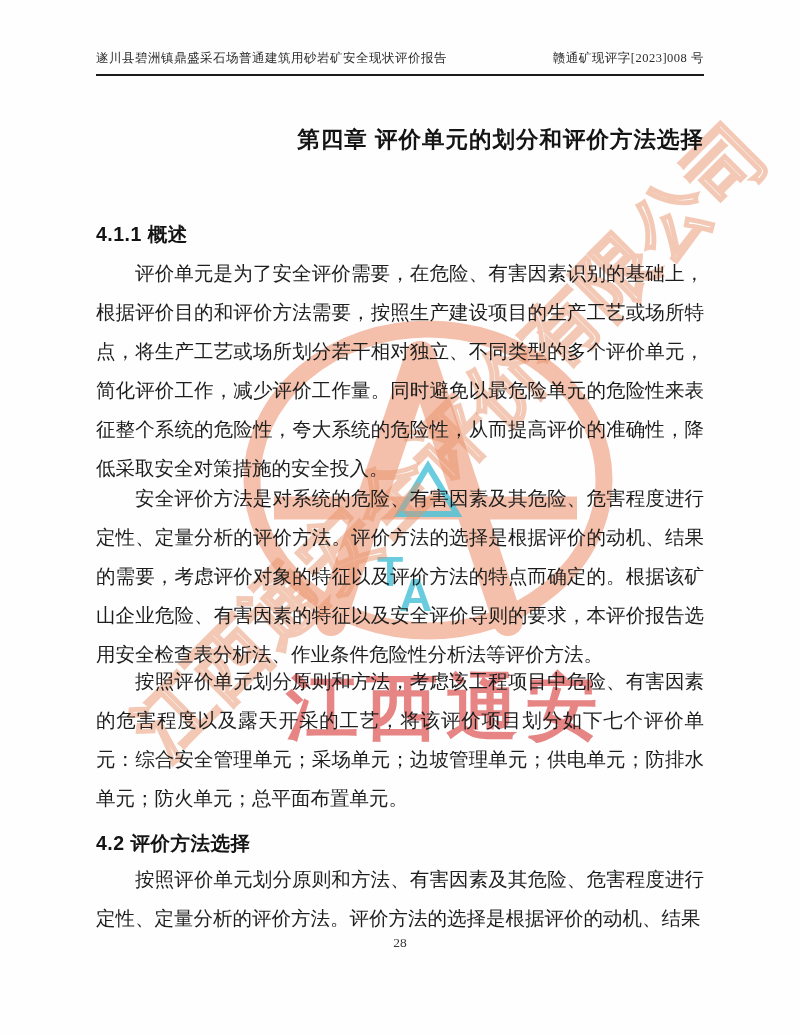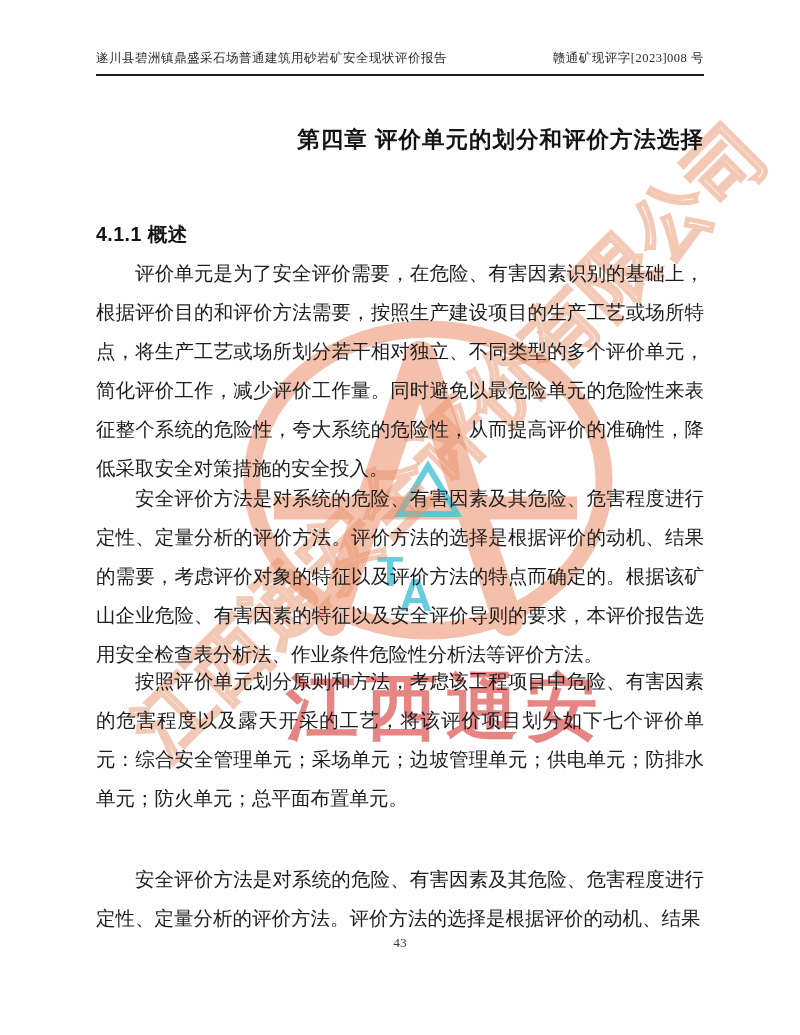--- a/index.html
+++ b/index.html
@@ -106,19 +106,20 @@
 
     <div class="h2" id="h411">4.1.1 概述</div>
 
     <div class="para" id="p1">评价单元是为了安全评价需要，在危险、有害因素识别的基础上，根据评价目的和评价方法需要，按照生产建设项目的生产工艺或场所特点，将生产工艺或场所划分若干相对独立、不同类型的多个评价单元，简化评价工作，减少评价工作量。同时避免以最危险单元的危险性来表征整个系统的危险性，夸大系统的危险性，从而提高评价的准确性，降低采取安全对策措施的安全投入。</div>
 
     <div class="para" id="p2">安全评价方法是对系统的危险、有害因素及其危险、危害程度进行定性、定量分析的评价方法。评价方法的选择是根据评价的动机、结果的需要，考虑评价对象的特征以及评价方法的特点而确定的。根据该矿山企业危险、有害因素的特征以及安全评价导则的要求，本评价报告选用安全检查表分析法、作业条件危险性分析法等评价方法。</div>
 
 
     <div class="para" id="p3">按照评价单元划分原则和方法，考虑该工程项目中危险、有害因素的危害程度以及露天开采的工艺，将该评价项目划分如下七个评价单元：综合安全管理单元；采场单元；边坡管理单元；供电单元；防排水单元；防火单元；总平面布置单元。</div>
 
+    <div class="h2" id="h42">4.2 评价方法选择</div>
 
-    <div class="para" id="p4">安全评价方法是对系统的危险、有害因素及其危险、危害程度进行定性、定量分析的评价方法。评价方法的选择是根据评价的动机、结果</div>
+    <div class="para" id="p4">按照评价单元划分原则和方法、有害因素及其危险、危害程度进行定性、定量分析的评价方法。评价方法的选择是根据评价的动机、结果</div>
 
-    <div class="page-num">43</div>
+    <div class="page-num">28</div>
 
   </div>
 </div>
 
 </body></html>

